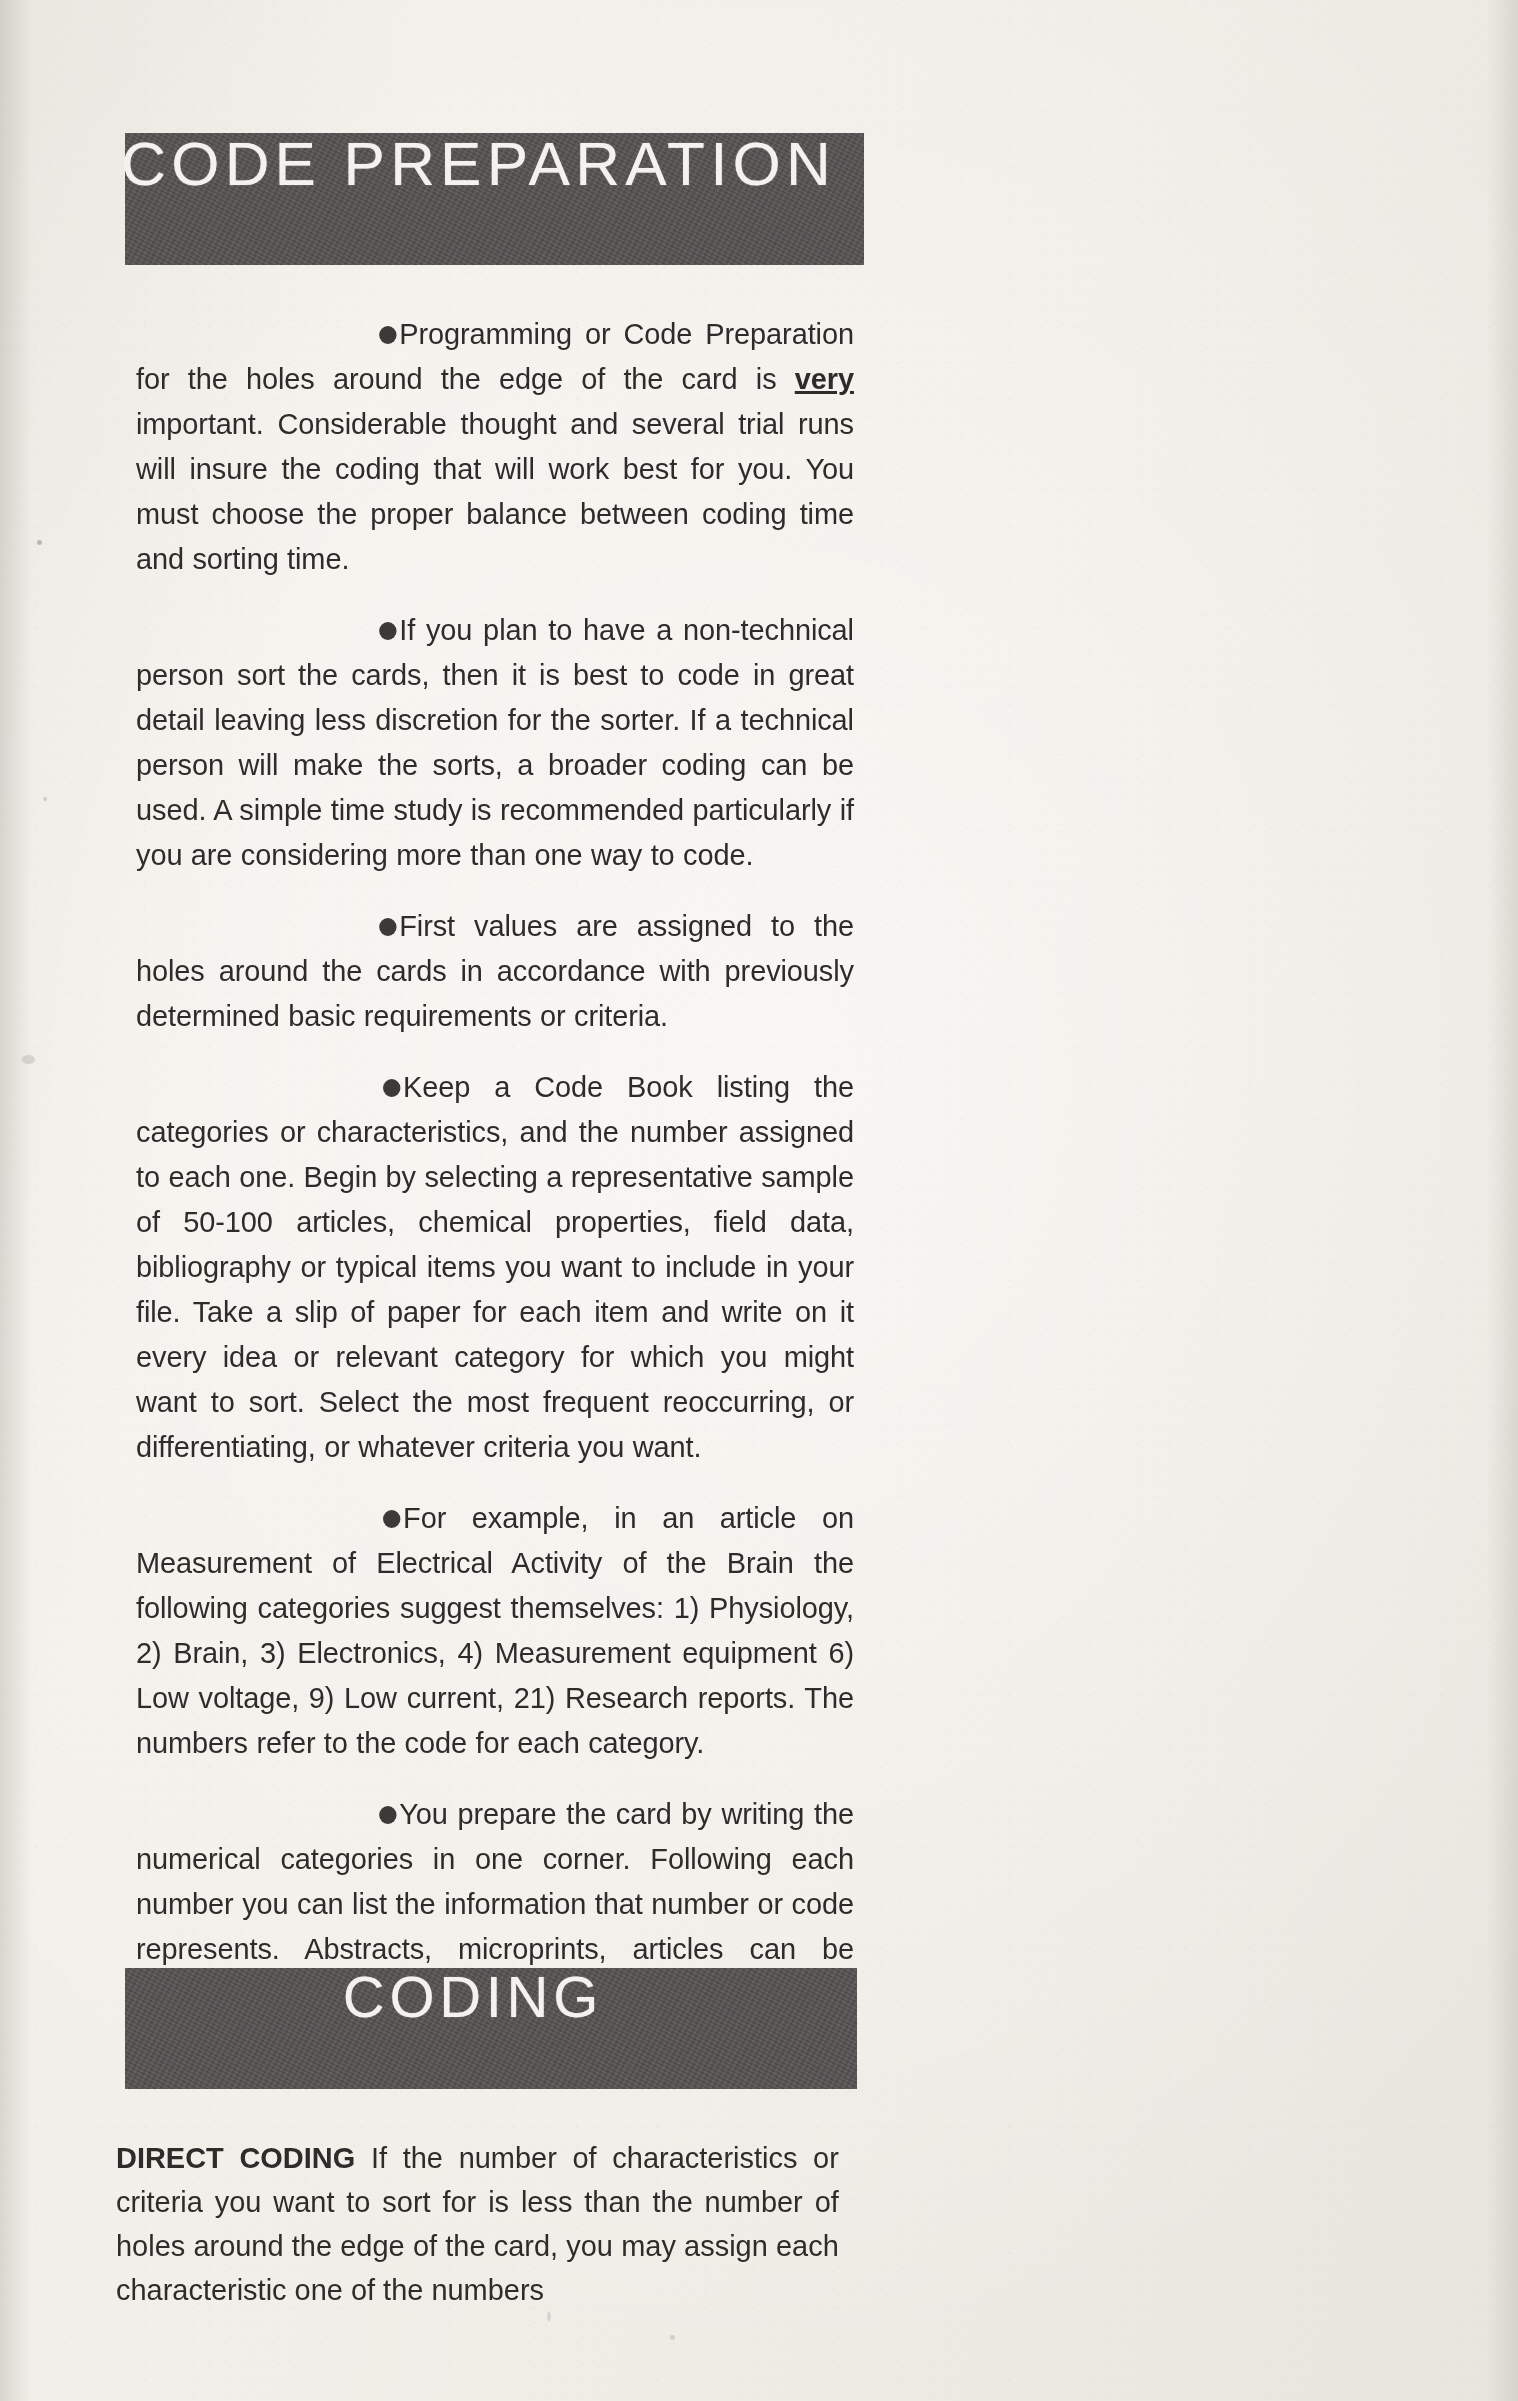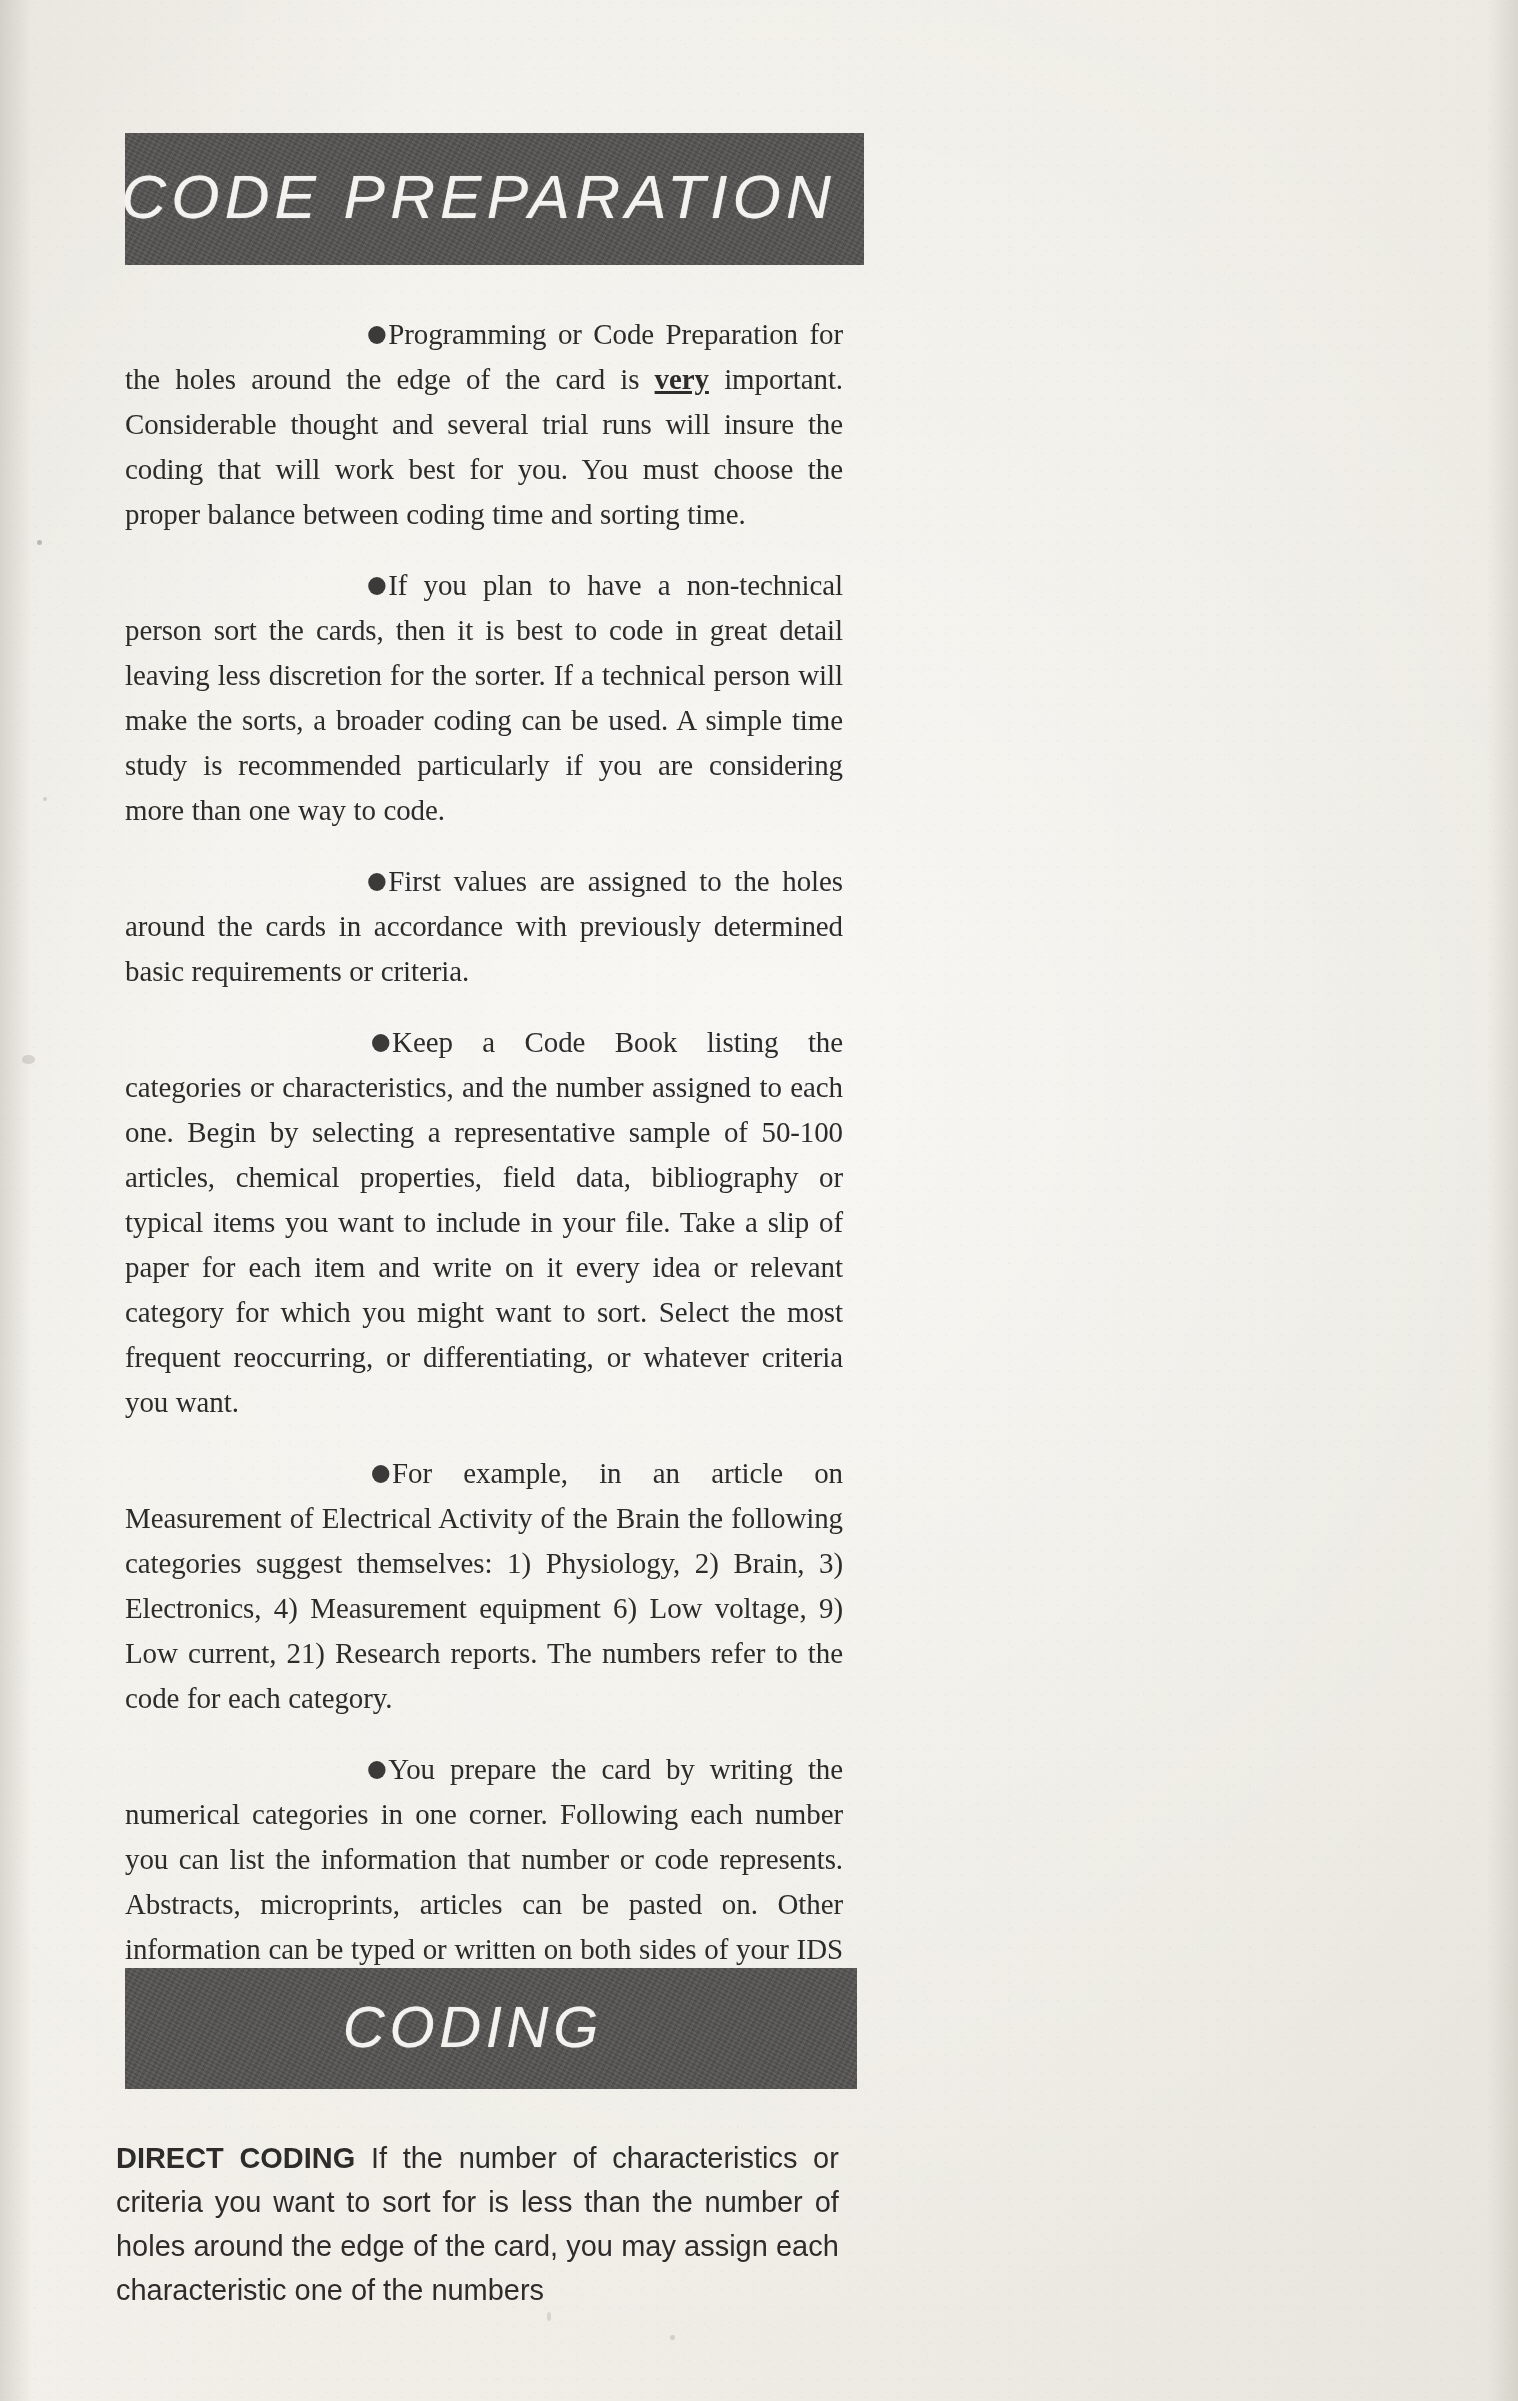--- a/index.html
+++ b/index.html
@@ -54,24 +54,23 @@
   }
 
   
   .band {
     position: absolute;
     background:
       repeating-linear-gradient(27deg, rgba(255,255,255,0.045) 0 1.9px, rgba(0,0,0,0.05) 1.9px 3.8px),
       repeating-linear-gradient(118deg, rgba(255,255,255,0.035) 0 2.8px, rgba(0,0,0,0.045) 2.8px 5.6px),
       #555352;
     display: flex;
-    align-items: center;
+    align-items: flex-start;
     justify-content: flex-end;
     box-sizing: border-box;
-    font-style: italic;
   }
   .band-title {
     color: #f4f2ee;
     font-size: 62px;
     letter-spacing: 5.2px;
     font-weight: 400;
     line-height: 1;
     padding-right: 28px;
     padding-bottom: 3.8px;
     white-space: nowrap;
@@ -92,24 +91,23 @@
   }
   #band-coding .band-title {
     font-size: 58px;
     letter-spacing: 4.7px;
     padding-right: 254px;
   }
 
   
   .body-col {
     position: absolute;
-    left: 125px;
+    left: 136px;
     top: 311px;
     width: 744px;
-    font-family: Liberation Serif, serif;
   }
   p.para {
     margin: 0 0 26px 0;
     font-size: 30px;
     line-height: 45px;
     color: #2d2c2b;
     text-align: justify;
     text-indent: 252px;
     letter-spacing: -0.1px;
     word-spacing: 0.5px;

